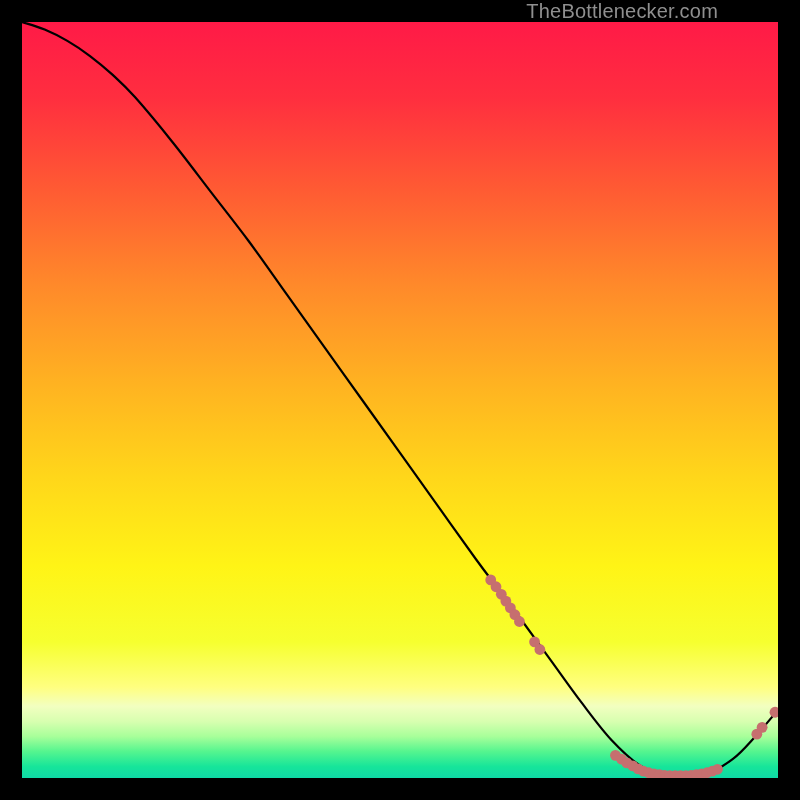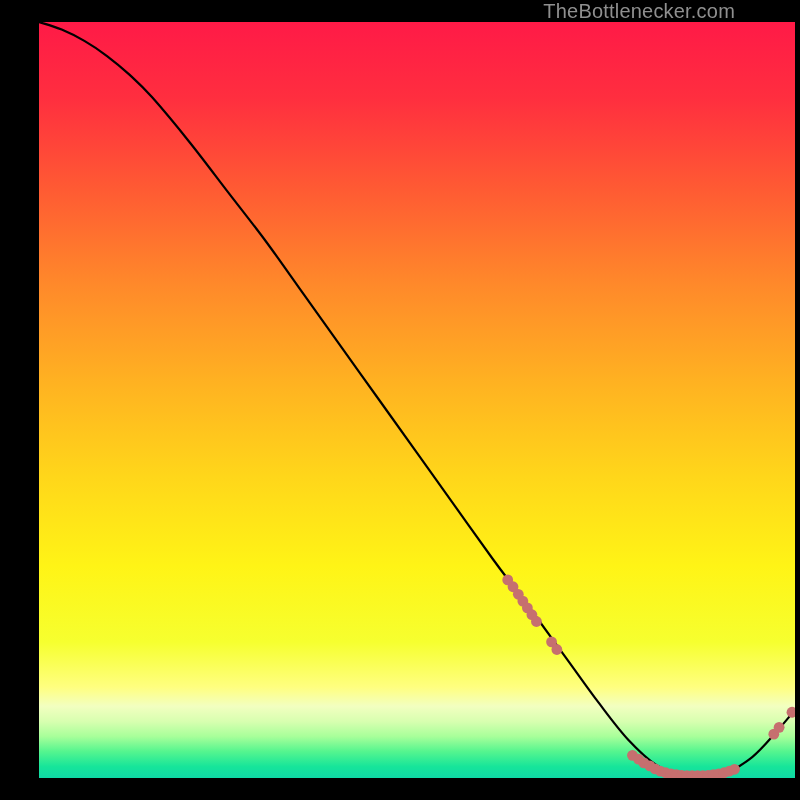--- a/index.html
+++ b/index.html
@@ -10,21 +10,20 @@
     background: #000;
     overflow: hidden;
   }
   .frame {
     position: absolute;
     left: 22px;
     top: 22px;
     width: 696px;
     height: 756px;
     background: #4c1d95;
-    margin-left: 17px;
   }
   .attrib {
     position: absolute;
     right: 0;
     top: -22px;
     font-family: Arial, Helvetica, sans-serif;
     font-size: 20px;
     color: #8f8f8f;
     letter-spacing: 0.2px;
   }

